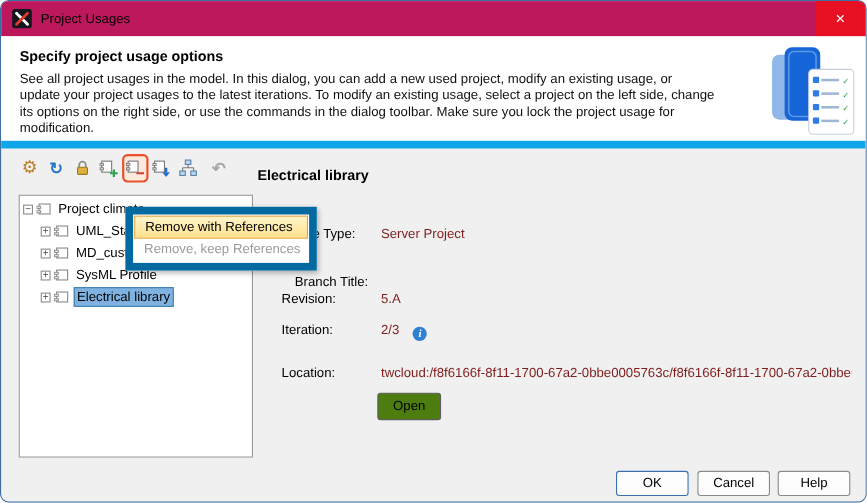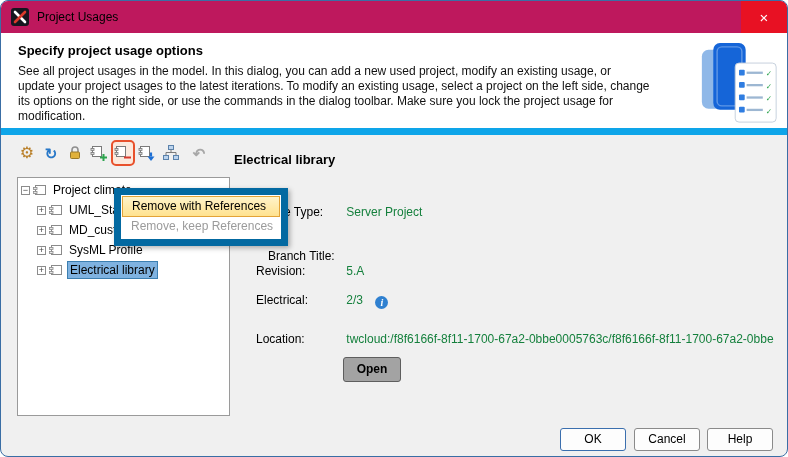--- a/index.html
+++ b/index.html
@@ -62,31 +62,31 @@
     background:#fff; border:7px solid #0369a1; box-shadow:2px 2px 5px rgba(0,0,0,0.3);
     padding:1px;
   }
   .menu-item { height:21px; line-height:19px; padding-left:9px; font-size:12px; }
   .menu-item.highlight { background:linear-gradient(#fff3c9,#ffe28f); border:1px solid #e3a337; }
   .menu-item.disabled { color:#9b9b9b; }
 
   
   .detail-row { position:absolute; left:255px; height:15px; white-space:nowrap; }
   .detail-label { display:inline-block; width:87px; color:#000; }
-  .detail-value { color:#15803d; }
+  .detail-value { color:#7f1d1d; }
   .detail-value.clip { display:inline-block; max-width:428px; overflow:hidden; vertical-align:top; }
   .info-badge {
     display:inline-block; width:13px; height:13px; border-radius:50%;
     background:#2f80d0; color:#fff; font-family:"Liberation Serif", serif; font-style:italic; font-weight:bold;
     font-size:10px; line-height:13px; text-align:center; margin-left:9px; vertical-align:-2px;
   }
   .open-btn {
     position:absolute; left:342px; top:356px; width:58px; height:25px;
-    background:#a3a3a3; border:1px solid #5e5e5e; border-radius:3px;
-    font-size:12px; text-align:center; line-height:23px;font-weight:bold;
+    background:#4d7c0f; border:1px solid #5e5e5e; border-radius:3px;
+    font-size:12px; text-align:center; line-height:23px;
   }
 
   
   .btn {
     position:absolute; top:427px; width:66px; height:23px;
     background:#fdfdfd; border:1px solid #8a8a8a; border-radius:3px;
     font-size:12px; text-align:center; line-height:21px;
   }
   .btn.ok { left:559px; border-color:#3b6fae; }
   .btn.cancel { left:633px; }
@@ -246,21 +246,21 @@
   </div>
   <div class="detail-row" style="top:248px;margin-left:12px;">
     <span class="detail-label">Branch Title:</span>
     <span class="detail-value"></span>
   </div>
   <div class="detail-row" style="top:263px;">
     <span class="detail-label">Revision:</span>
     <span class="detail-value">5.A</span>
   </div>
   <div class="detail-row" style="top:292px;">
-    <span class="detail-label">Electrical:</span>
+    <span class="detail-label">Iteration:</span>
     <span class="detail-value">2/3</span>
     <span class="info-badge">i</span>
   </div>
   <div class="detail-row" style="top:331px;">
     <span class="detail-label">Location:</span>
     <span class="detail-value clip">twcloud:/f8f6166f-8f11-1700-67a2-0bbe0005763c/f8f6166f-8f11-1700-67a2-0bbe0</span>
   </div>
   <div class="open-btn">Open</div>
 
   <div class="btn cancel">Cancel</div>

